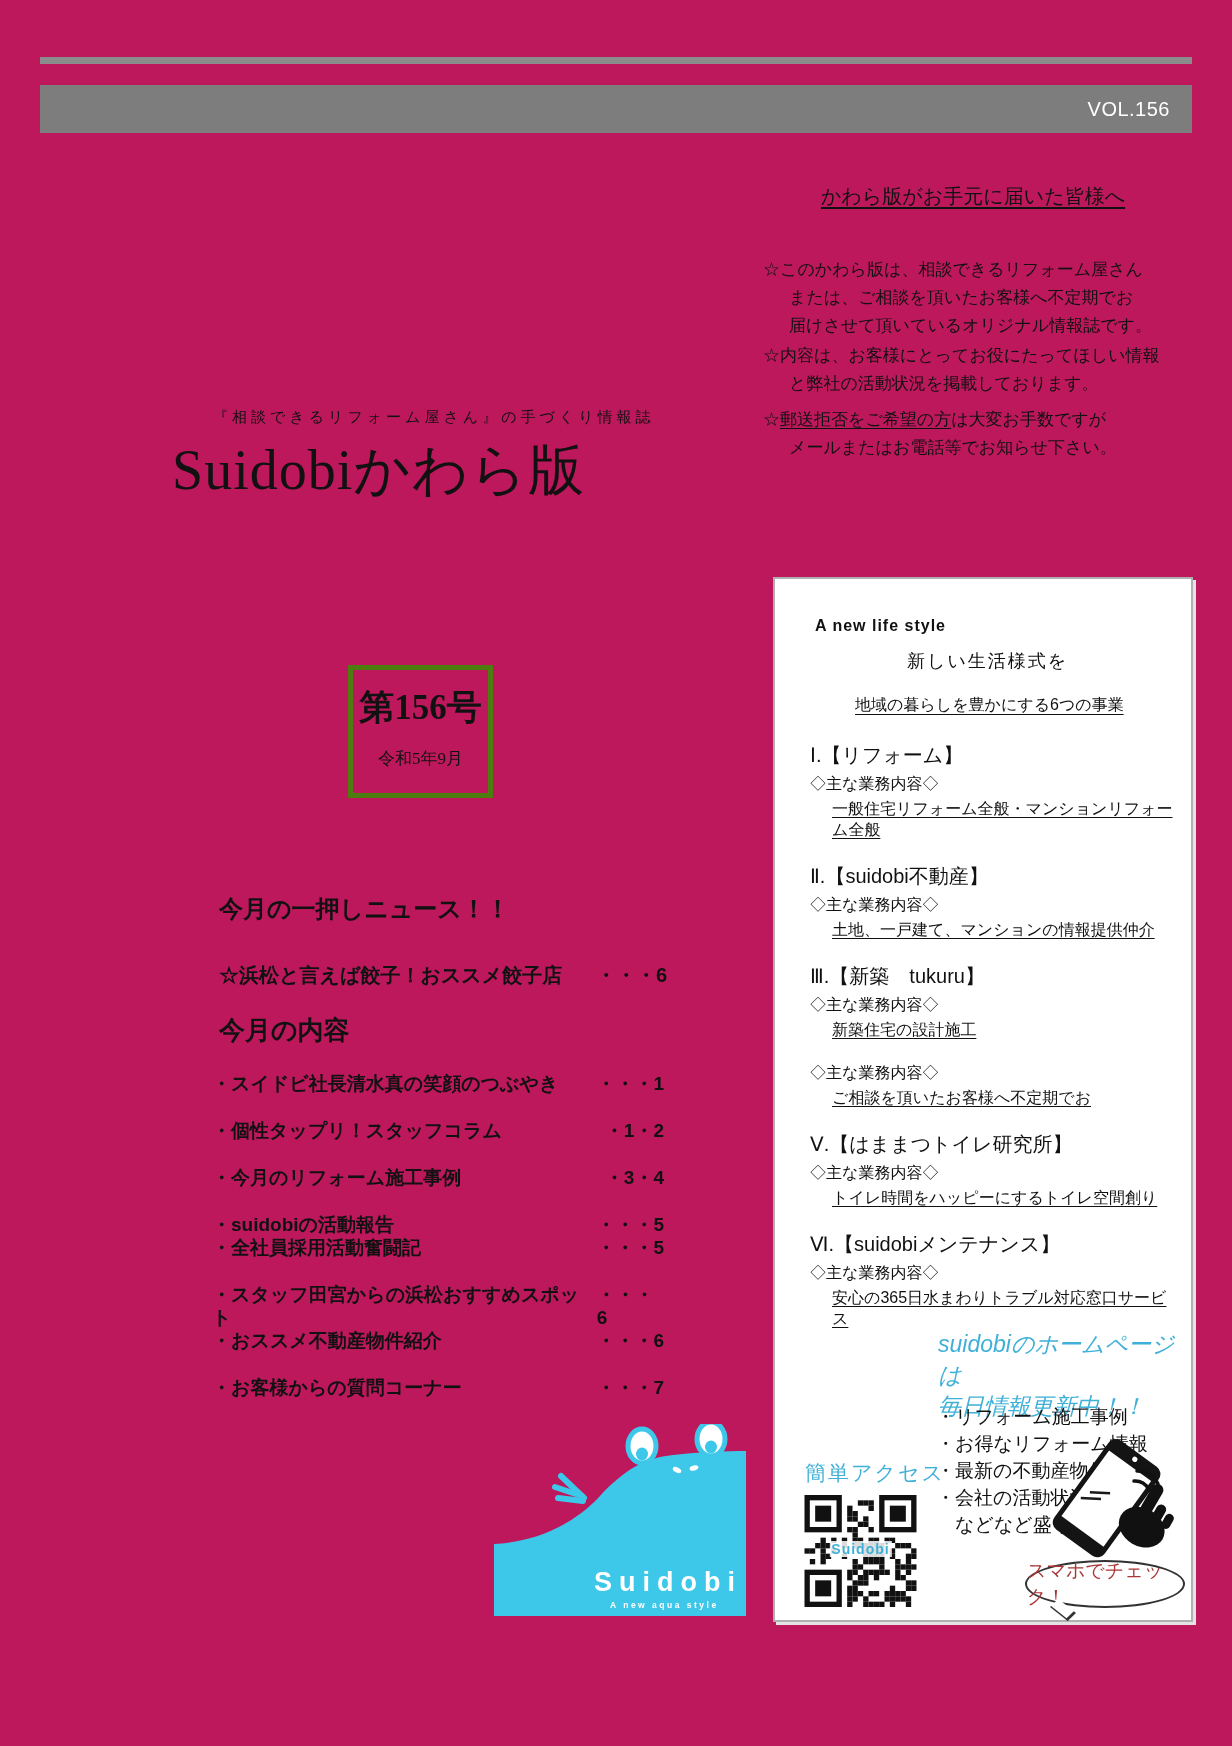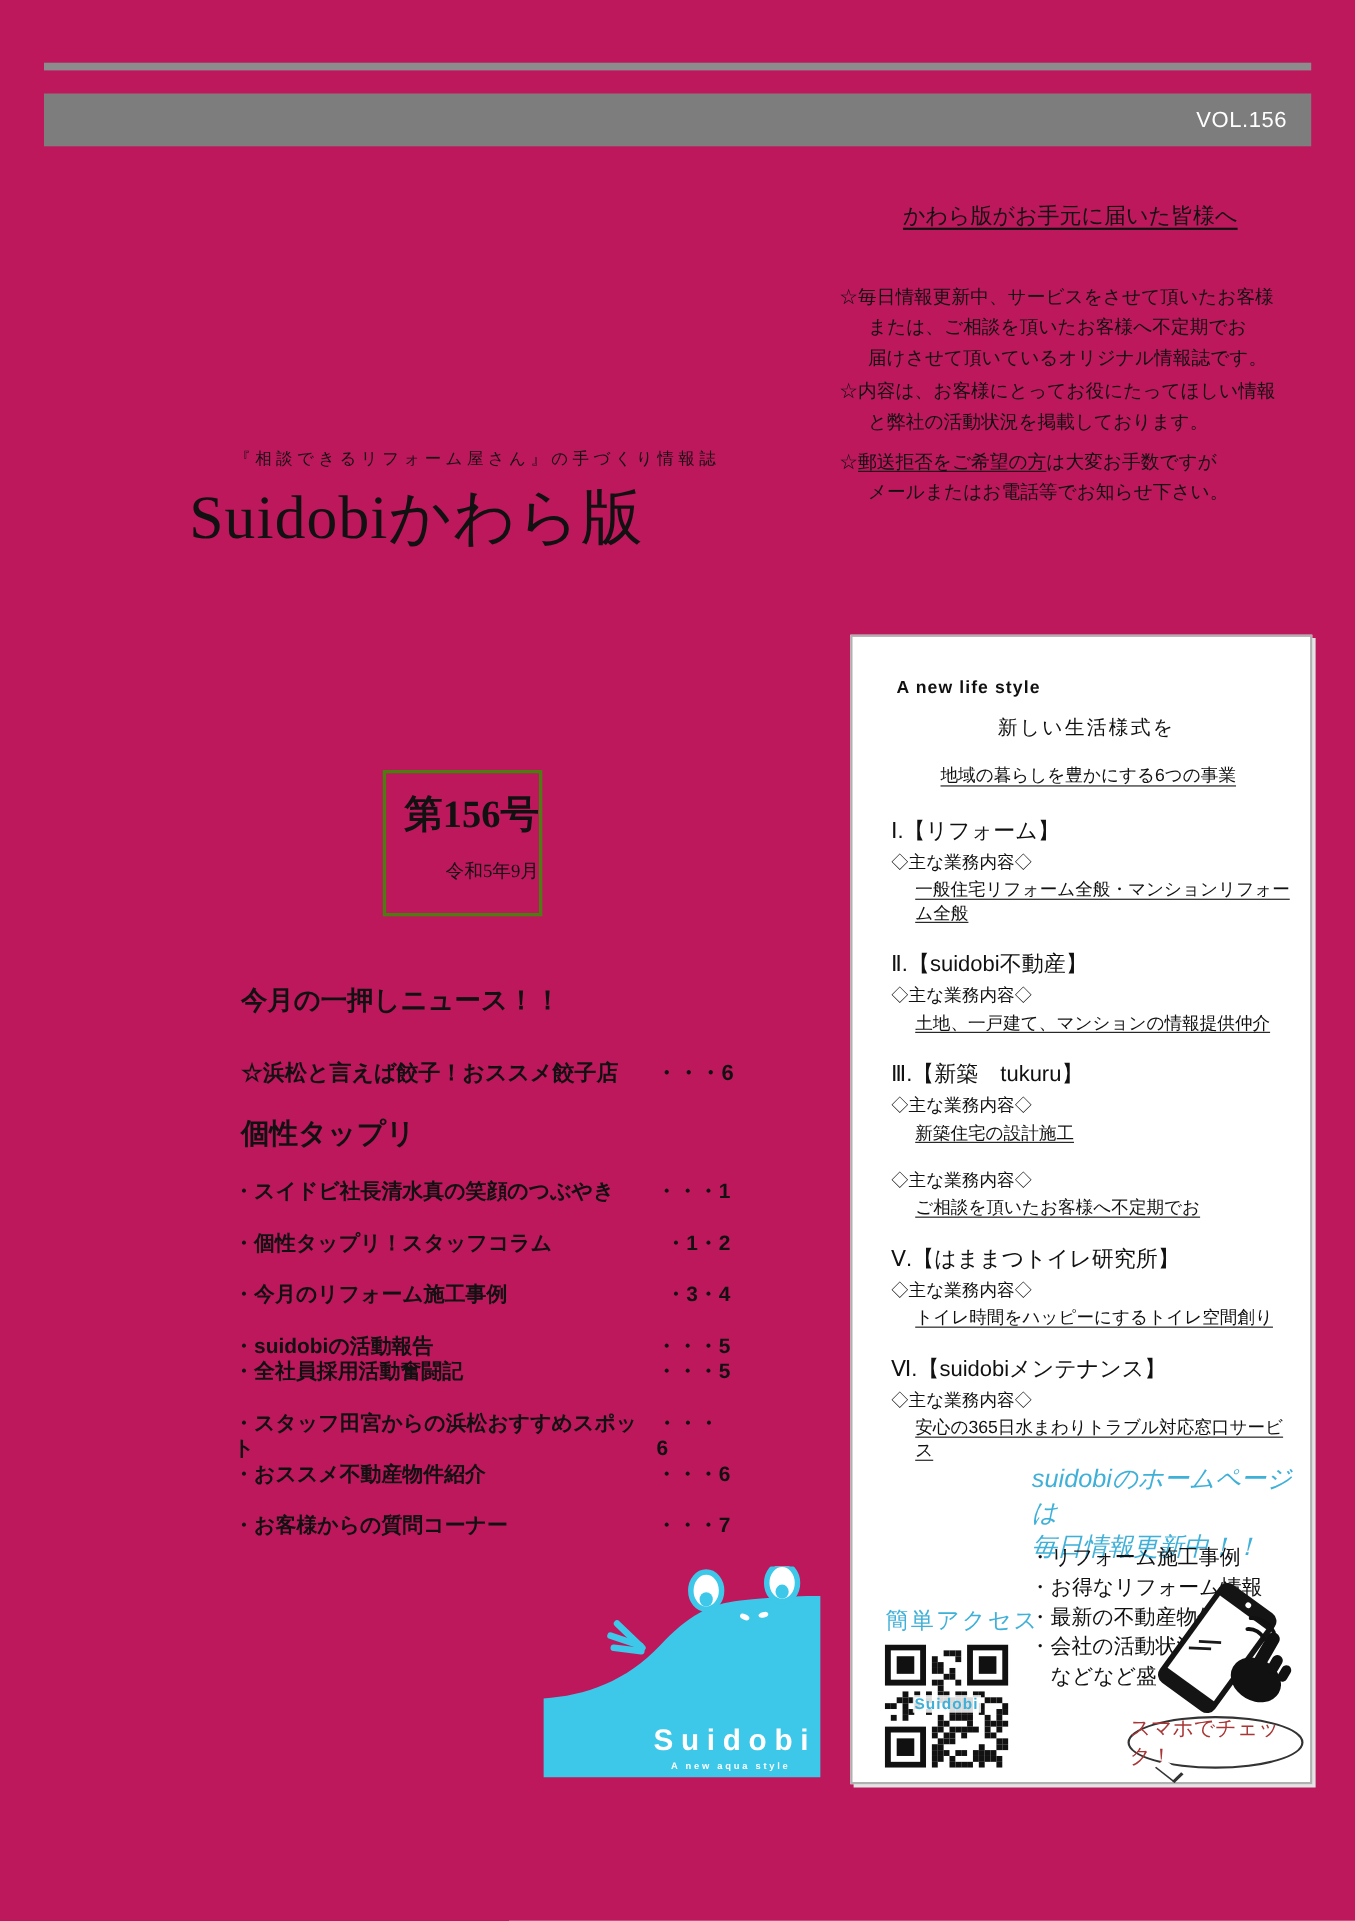--- a/index.html
+++ b/index.html
@@ -24,22 +24,22 @@
   .notice-block{position:absolute;left:763px;width:420px;font-size:17px;line-height:28px;
                 padding-left:26px;text-indent:-26px;}
   .nb1{top:256px;} .nb2{top:342px;} .nb3{top:406px;}
   .u{text-decoration:underline;text-underline-offset:3px;}
 
   
   .tagline{position:absolute;left:213px;top:408px;font-family:"Liberation Serif",serif;
            font-size:15px;letter-spacing:4px;}
   .main-title{position:absolute;left:172px;top:433px;font-family:"Liberation Serif",serif;
               font-size:56px;letter-spacing:1px;}
-  .issue-box{position:absolute;left:348px;top:700px;width:145px;height:133px;border:3px solid #4d7c0f;
-             text-align:right;}
+  .issue-box{position:absolute;left:348px;top:665px;width:145px;height:133px;border:5px solid #4d7c0f;
+             text-align:center;}
   .issue-no{margin-top:14px;font-family:"Liberation Serif",serif;font-weight:bold;font-size:35px;}
   .issue-date{margin-top:16px;font-family:"Liberation Serif",serif;font-size:17px;}
 
   
   .news-heading{position:absolute;left:219px;top:893px;font-size:24px;font-weight:bold;}
   .feature-row{position:absolute;left:219px;top:962px;width:448px;display:flex;
                justify-content:space-between;font-size:20px;font-weight:bold;}
   .contents-heading{position:absolute;left:219px;top:1013px;font-size:26px;font-weight:bold;}
   .contents-list{position:absolute;left:212px;top:1072px;width:452px;}
   .toc-row{display:flex;justify-content:space-between;font-size:19px;font-weight:bold;line-height:23px;}
@@ -85,21 +85,21 @@
 
 <div class="page">
 
   <div class="bar-thin"></div>
   <div class="bar-thick">
     <span class="vol">VOL.156</span>
   </div>
 
   <div class="notice-heading">かわら版がお手元に届いた皆様へ</div>
   <div class="notice-block nb1">
-    <span>☆毎日情報更新中、サービスをさせて頂いたお客様</span><br>
+    <span>☆このかわら版は、相談できるリフォーム屋さん</span><br>
     <span>または、ご相談を頂いたお客様へ不定期でお</span><br>
     <span>届けさせて頂いているオリジナル情報誌です。</span>
   </div>
   <div class="notice-block nb2">
     <span>☆内容は、お客様にとってお役にたってほしい情報</span><br>
     <span>と弊社の活動状況を掲載しております。</span>
   </div>
   <div class="notice-block nb3">
     <span>☆</span><span class="u">郵送拒否をご希望の方</span><span>は大変お手数ですが</span><br>
     <span>メールまたはお電話等でお知らせ下さい。</span>
@@ -110,21 +110,21 @@
   <div class="issue-box">
     <div class="issue-no">第156号</div>
     <div class="issue-date">令和5年9月</div>
   </div>
 
   <div class="news-heading">今月の一押しニュース！！</div>
   <div class="feature-row">
     <span>☆浜松と言えば餃子！おススメ餃子店</span>
     <span>・・・6</span>
   </div>
-  <div class="contents-heading">個性タップリ</div>
+  <div class="contents-heading">今月の内容</div>
 
   <div class="contents-list">
     <div class="toc-row mb">
       <span>・スイドビ社長清水真の笑顔のつぶやき</span>
       <span>・・・1</span>
     </div>
     <div class="toc-row mb">
       <span>・個性タップリ！スタッフコラム</span>
       <span>・1・2</span>
     </div>

